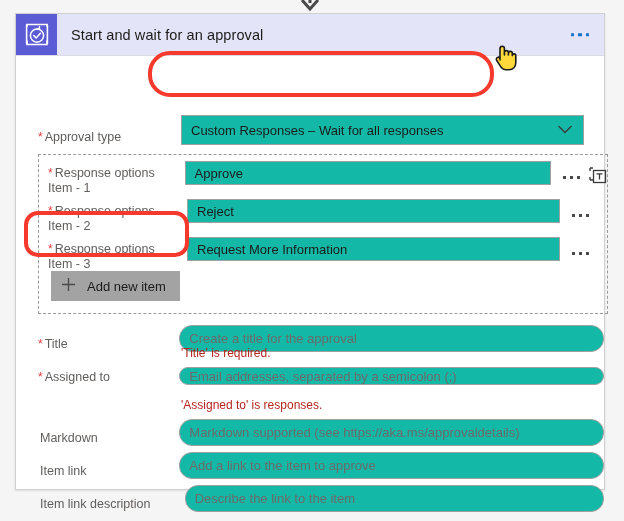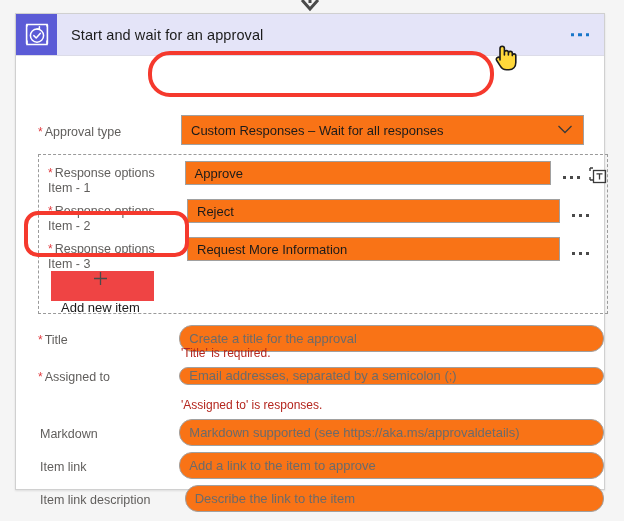--- a/index.html
+++ b/index.html
@@ -92,41 +92,41 @@
   .card-body {
     position: relative;
     padding: 0;
     height: 434px;
     box-sizing: border-box;
   }
 
   
   .field-row {
     display: flex;
-    align-items: center;
+    align-items: flex-end;
     position: absolute;
     left: 0;
     right: 0;
   }
   .field-label {
     font-size: 12.5px;
     color: #605e5c;
     line-height: 15px;
     padding-top: 4px;
     white-space: pre-line;
   }
   .req-star {
     color: #d13438;
     color: #e03a3e;
     margin-right: 2px;
     font-size: 12px;
   }
   .field-input {
     border: 1px solid #a0a0a0;
-    background: #f97316;
+    background: #14b8a6;
     box-sizing: border-box;
     font-size: 13px;
     color: #1b1b1b;
     padding: 8px 9px;
     display: flex;
     align-items: center;
     font-family: "Liberation Sans", "DejaVu Sans", sans-serif;
   }
   .field-input input {
     border: 0;
@@ -207,26 +207,25 @@
   }
 
   .add-new-item {
     position: absolute;
     left: 12px;
     top: 116px;
     height: 30px;
     display: flex;
     align-items: center;
     padding: 0 14px 0 10px;
-    background: #ef4444;
+    background: #a3a3a3;
     font-size: 13px;
     color: #1b1b1b;
     cursor: pointer;
     gap: 11px;
-    flex-direction: column;
   }
 
   
   .lower-field .field-label {
     width: 130px;
     margin-left: 22px;
   }
   .lower-field .field-input {
     width: 430px;
     height: 27px;

